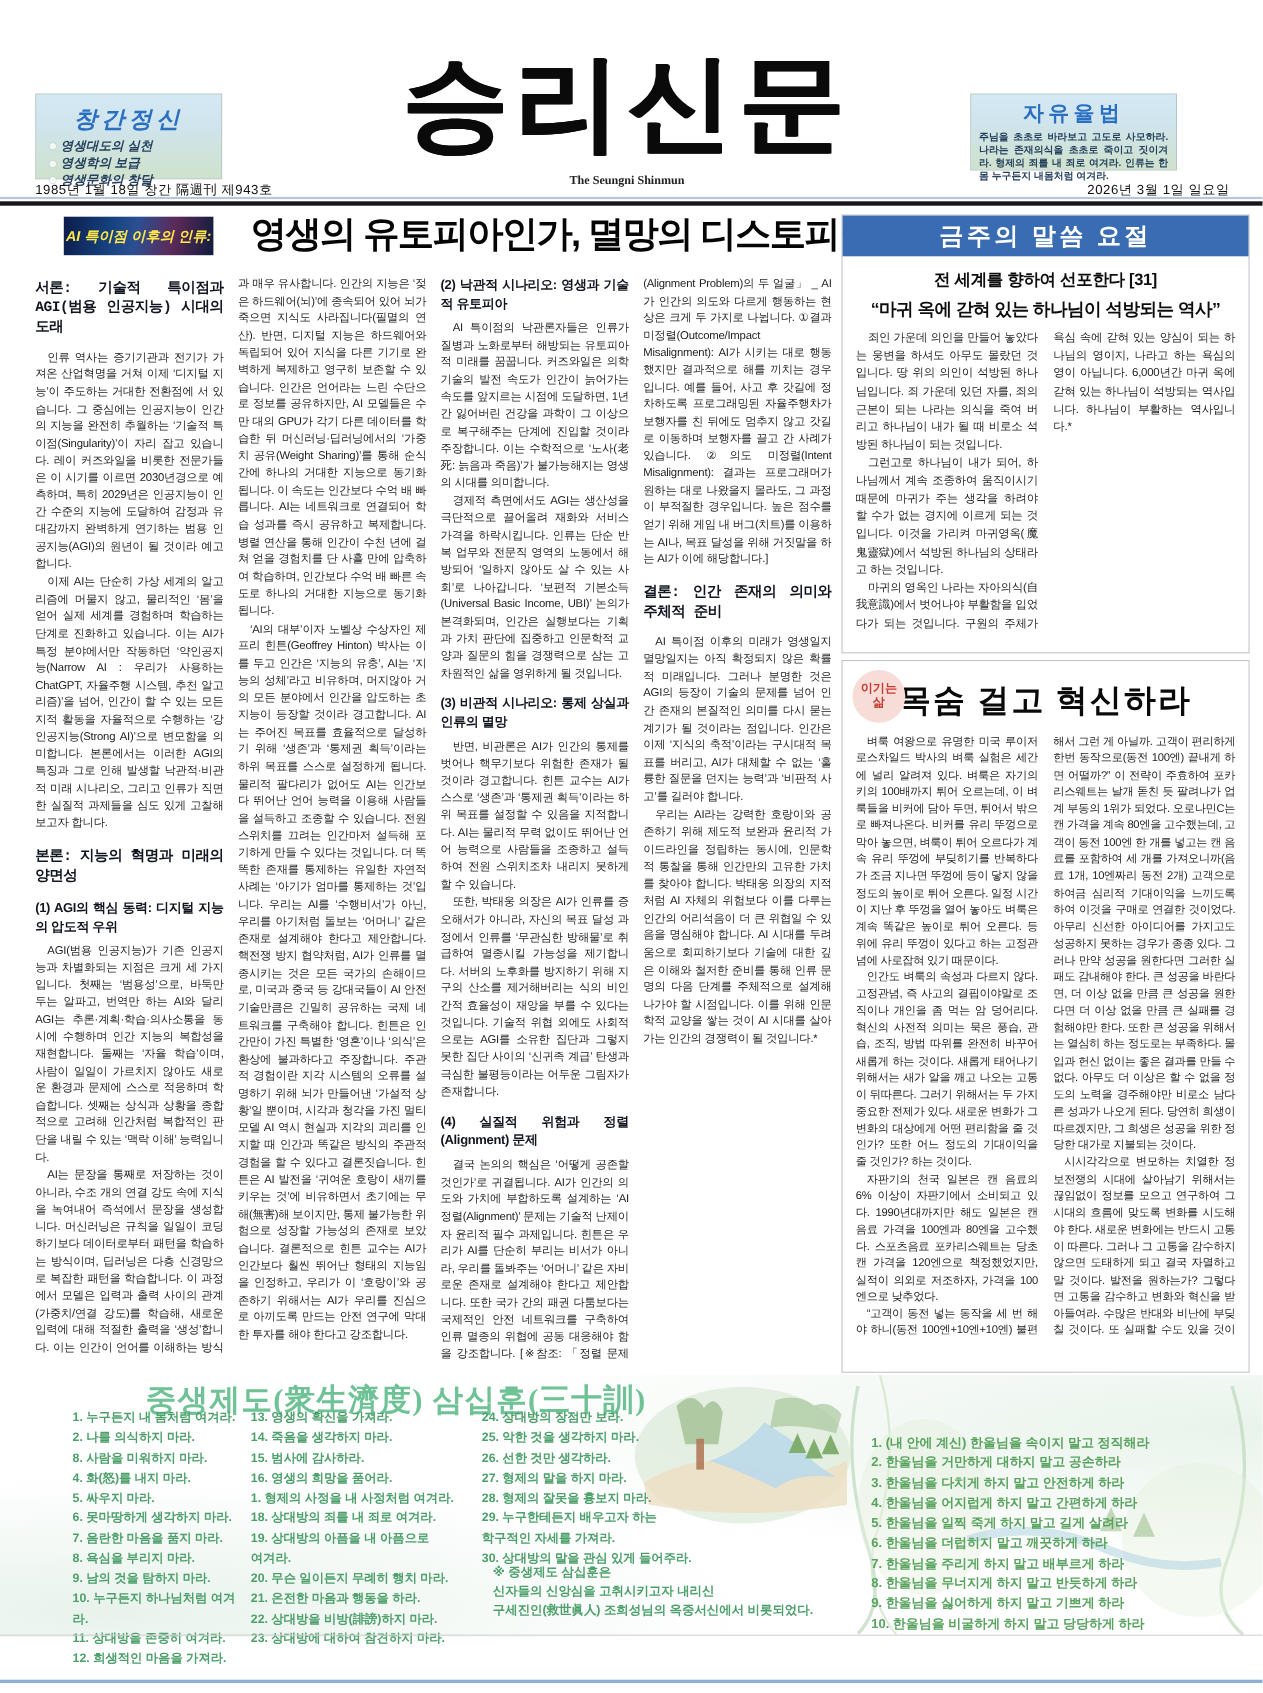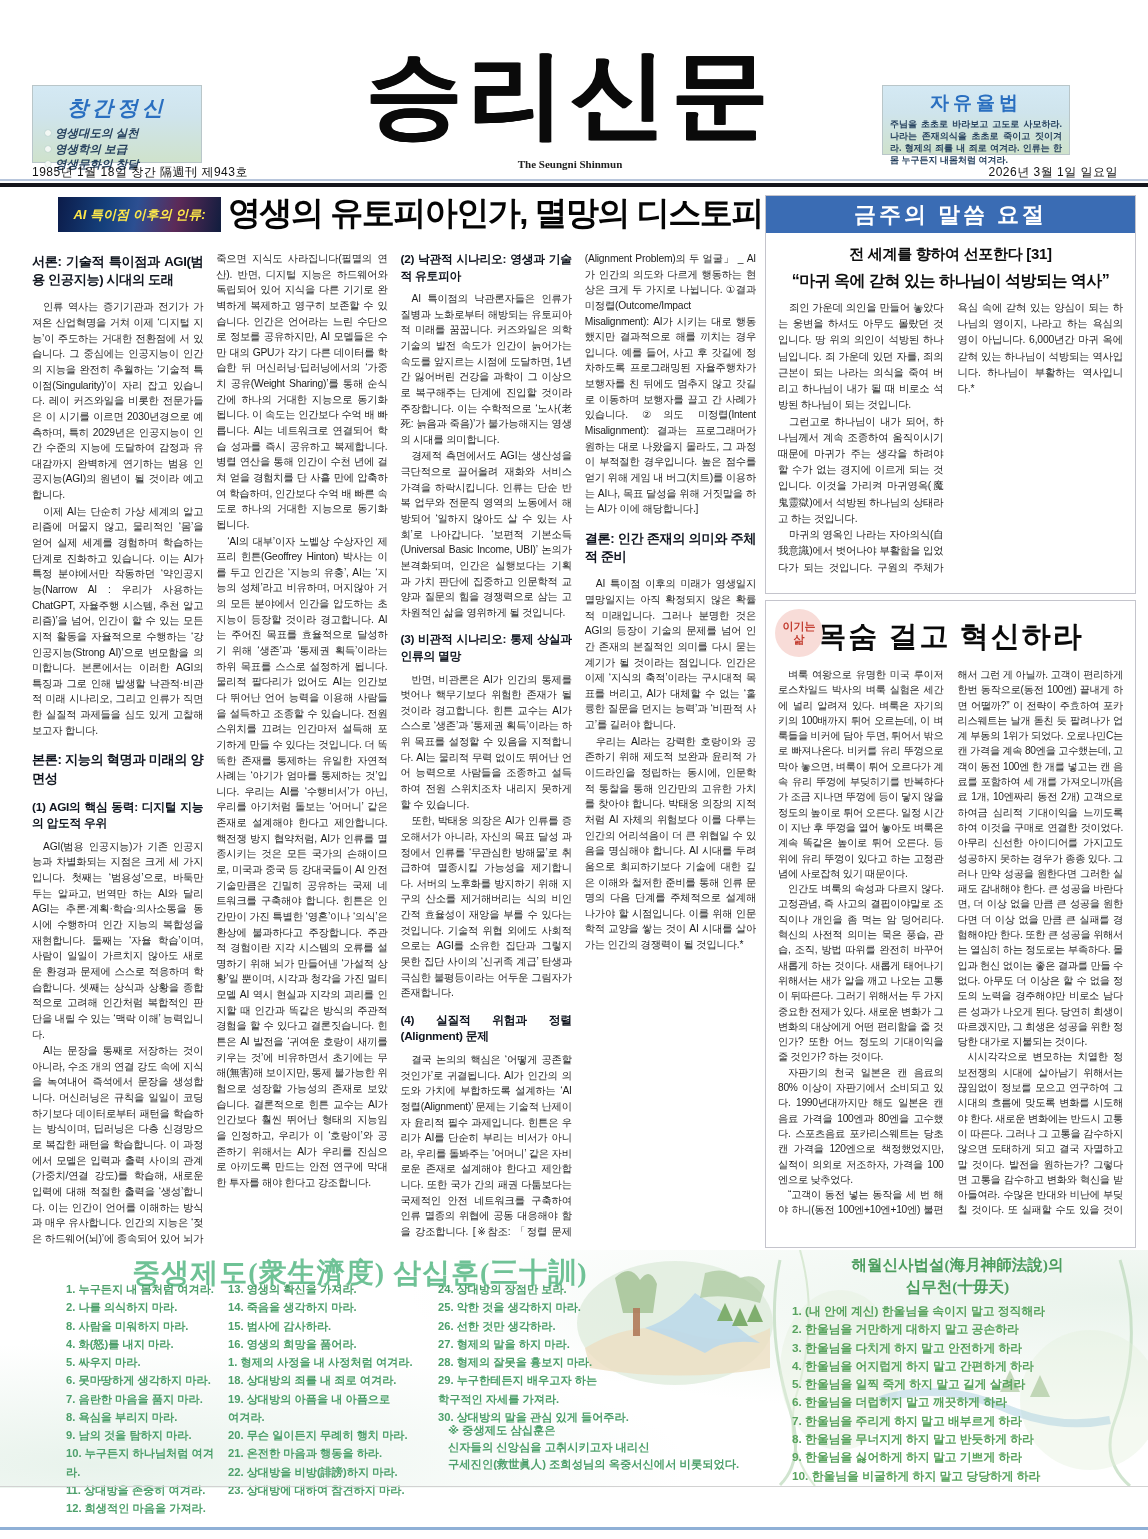--- a/index.html
+++ b/index.html
@@ -22,35 +22,35 @@
         font-size:96px;font-weight:900;letter-spacing:6px;color:#0a0a0a;line-height:1.05;
         text-shadow:1px 0 0 #0a0a0a, -1px 0 0 #0a0a0a;}
   .masthead-sub{position:absolute;left:220px;top:158px;width:700px;text-align:center;
         font-family:"Liberation Serif","DejaVu Serif",serif;font-size:11px;font-weight:700;color:#222;}
   .dateline{position:absolute;top:164px;font-size:12px;color:#111;letter-spacing:0.5px;}
   .dateline.left{left:32px;}
   .dateline.right{right:30px;}
   .rule-thin{position:absolute;left:0;top:179px;width:1148px;height:2px;background:#b8c6dc;}
   .rule-heavy{position:absolute;left:0;top:183px;width:1148px;height:4px;background:#15151c;}
   
-  .kicker{position:absolute;left:58px;top:197px;width:163px;height:35px;
+  .kicker{position:absolute;left:58px;top:197px;width:136px;height:35px;
         background:linear-gradient(100deg,#0c1c4a 0%,#15407c 30%,#2c4f92 48%,#5c2a58 72%,#101d3e 100%);
         color:#ffe94a;font-style:italic;font-weight:900;font-size:13px;
         display:flex;align-items:center;justify-content:center;white-space:nowrap;
         transform-origin:left center;}
   .headline{position:absolute;left:228px;top:191px;width:530px;
         font-size:33px;font-weight:900;letter-spacing:-1.5px;color:#050505;white-space:nowrap;}
   
   .article-body{position:absolute;left:32px;top:251px;width:724px;height:996px;
         column-count:4;column-gap:13px;column-fill:auto;overflow:hidden;
         font-size:10.3px;line-height:1.52;text-align:justify;letter-spacing:-0.2px;color:#1d1d1d;}
   .article-body .fi{break-inside:auto;}
   .article-body .p{text-indent:11px;margin:0 0 1px;}
   .article-body .h1{font-weight:900;font-size:13.2px;line-height:1.38;letter-spacing:-0.4px;
-        margin:13px 0 10px;color:#10151f;text-indent:0;break-after:avoid;}
+        margin:13px 0 10px;color:#10151f;text-indent:0;break-after:avoid;font-family:Liberation Mono, monospace;}
   .article-body .h1:first-child{margin-top:2px;}
   .article-body .h2{font-weight:900;font-size:11.8px;line-height:1.4;letter-spacing:-0.3px;
         margin:11px 0 7px;color:#10151f;text-indent:0;break-after:avoid;}
   
   .sidebox{position:absolute;left:765px;width:371px;border:1px solid #c4c4cc;background:#fff;box-sizing:border-box;}
   .verse{top:195px;height:399px;}
   .verse-bar{height:37px;background:#3a6cb4;color:#fff;font-weight:900;font-size:22px;letter-spacing:3px;
         display:flex;align-items:center;justify-content:center;}
   .verse-sub{text-align:center;font-size:15px;font-weight:900;margin:12px 6px 2px;color:#0d0d0d;letter-spacing:-0.3px;}
   .verse-quote{text-align:center;font-size:16px;font-weight:900;margin:7px 6px 8px;color:#0d0d0d;letter-spacing:-0.5px;}
@@ -152,21 +152,21 @@
       </div>
   </div>
 
   <div class="sidebox innovation">
     <div class="badge">이기는
 삶</div>
     <div class="innovation-title">목숨 걸고 혁신하라</div>
     <div class="innovation-cols">
         <div class="fi p">벼룩 여왕으로 유명한 미국 루이저 로스차일드 박사의 벼룩 실험은 세간에 널리 알려져 있다. 벼룩은 자기의 키의 100배까지 튀어 오르는데, 이 벼룩들을 비커에 담아 두면, 튀어서 밖으로 빠져나온다. 비커를 유리 뚜껑으로 막아 놓으면, 벼룩이 튀어 오르다가 계속 유리 뚜껑에 부딪히기를 반복하다가 조금 지나면 뚜껑에 등이 닿지 않을 정도의 높이로 튀어 오른다. 일정 시간이 지난 후 뚜껑을 열어 놓아도 벼룩은 계속 똑같은 높이로 튀어 오른다. 등 위에 유리 뚜껑이 있다고 하는 고정관념에 사로잡혀 있기 때문이다.</div>
         <div class="fi p">인간도 벼룩의 속성과 다르지 않다. 고정관념, 즉 사고의 결핍이야말로 조직이나 개인을 좀 먹는 암 덩어리다. 혁신의 사전적 의미는 묵은 풍습, 관습, 조직, 방법 따위를 완전히 바꾸어 새롭게 하는 것이다. 새롭게 태어나기 위해서는 새가 알을 깨고 나오는 고통이 뒤따른다. 그러기 위해서는 두 가지 중요한 전제가 있다. 새로운 변화가 그 변화의 대상에게 어떤 편리함을 줄 것인가? 또한 어느 정도의 기대이익을 줄 것인가? 하는 것이다.</div>
-        <div class="fi p">자판기의 천국 일본은 캔 음료의 80% 이상이 자판기에서 소비되고 있다. 1990년대까지만 해도 일본은 캔 음료 가격을 100엔과 80엔을 고수했다. 스포츠음료 포카리스웨트는 당초 캔 가격을 120엔으로 책정했었지만, 실적이 의외로 저조하자, 가격을 100엔으로 낮추었다.</div>
+        <div class="fi p">자판기의 천국 일본은 캔 음료의 6% 이상이 자판기에서 소비되고 있다. 1990년대까지만 해도 일본은 캔 음료 가격을 100엔과 80엔을 고수했다. 스포츠음료 포카리스웨트는 당초 캔 가격을 120엔으로 책정했었지만, 실적이 의외로 저조하자, 가격을 100엔으로 낮추었다.</div>
         <div class="fi p">“고객이 동전 넣는 동작을 세 번 해야 하니(동전 100엔+10엔+10엔) 불편해서 그런 게 아닐까. 고객이 편리하게 한번 동작으로(동전 100엔) 끝내게 하면 어떨까?” 이 전략이 주효하여 포카리스웨트는 날개 돋친 듯 팔려나가 업계 부동의 1위가 되었다. 오로나민C는 캔 가격을 계속 80엔을 고수했는데, 고객이 동전 100엔 한 개를 넣고는 캔 음료를 포함하여 세 개를 가져오니까(음료 1개, 10엔짜리 동전 2개) 고객으로 하여금 심리적 기대이익을 느끼도록 하여 이것을 구매로 연결한 것이었다. 아무리 신선한 아이디어를 가지고도 성공하지 못하는 경우가 종종 있다. 그러나 만약 성공을 원한다면 그러한 실패도 감내해야 한다. 큰 성공을 바란다면, 더 이상 없을 만큼 큰 성공을 원한다면 더 이상 없을 만큼 큰 실패를 경험해야만 한다. 또한 큰 성공을 위해서는 열심히 하는 정도로는 부족하다. 몰입과 헌신 없이는 좋은 결과를 만들 수 없다. 아무도 더 이상은 할 수 없을 정도의 노력을 경주해야만 비로소 남다른 성과가 나오게 된다. 당연히 희생이 따르겠지만, 그 희생은 성공을 위한 정당한 대가로 지불되는 것이다.</div>
         <div class="fi p">시시각각으로 변모하는 치열한 정보전쟁의 시대에 살아남기 위해서는 끊임없이 정보를 모으고 연구하여 그 시대의 흐름에 맞도록 변화를 시도해야 한다. 새로운 변화에는 반드시 고통이 따른다. 그러나 그 고통을 감수하지 않으면 도태하게 되고 결국 자멸하고 말 것이다. 발전을 원하는가? 그렇다면 고통을 감수하고 변화와 혁신을 받아들여라. 수많은 반대와 비난에 부딪칠 것이다. 또 실패할 수도 있을 것이다. 그러나 시도하지 않으면 발전도 없다. 그래서 말한다. 목숨 걸고 혁신하라고…*</div>
       </div>
   </div>
 
   <div class="bottom">
     <svg class="deco-svg" style="left:575px;top:8px;" width="200" height="130" viewBox="0 0 200 130">
       <ellipse cx="100" cy="65" rx="98" ry="62" fill="#dcead8" opacity="0.7"></ellipse>
       <path d="M10 90 Q60 60 110 75 T195 70 L195 110 Q100 125 15 110 Z" fill="#ecdfc2" opacity="0.8"></path>
       <path d="M120 35 Q100 60 70 70 Q100 80 130 95 Q150 80 185 85 Q160 70 150 55 Z" fill="#bcd9ea" opacity="0.9"></path>
@@ -226,24 +226,20 @@
         <div class="list-item">29. 누구한테든지 배우고자 하는
 학구적인 자세를 가져라.</div>
         <div class="list-item">30. 상대방의 말을 관심 있게 들어주라.</div>
       </div>
     <div class="rules-note">
         <div class="note-line">※ 중생제도 삼십훈은</div>
         <div class="note-line">신자들의 신앙심을 고취시키고자 내리신</div>
         <div class="note-line">구세진인(救世眞人) 조희성님의 옥중서신에서 비롯되었다.</div>
       </div>
 
-    <div class="mu-title">
-      <span>해월신사법설(海月神師法說)의</span><br>
-      <span>십무천(十毋天)</span>
-    </div>
     <div class="mu-items">
         <div class="list-item">1. (내 안에 계신) 한울님을 속이지 말고 정직해라</div>
         <div class="list-item">2. 한울님을 거만하게 대하지 말고 공손하라</div>
         <div class="list-item">3. 한울님을 다치게 하지 말고 안전하게 하라</div>
         <div class="list-item">4. 한울님을 어지럽게 하지 말고 간편하게 하라</div>
         <div class="list-item">5. 한울님을 일찍 죽게 하지 말고 길게 살려라</div>
         <div class="list-item">6. 한울님을 더럽히지 말고 깨끗하게 하라</div>
         <div class="list-item">7. 한울님을 주리게 하지 말고 배부르게 하라</div>
         <div class="list-item">8. 한울님을 무너지게 하지 말고 반듯하게 하라</div>
         <div class="list-item">9. 한울님을 싫어하게 하지 말고 기쁘게 하라</div>

